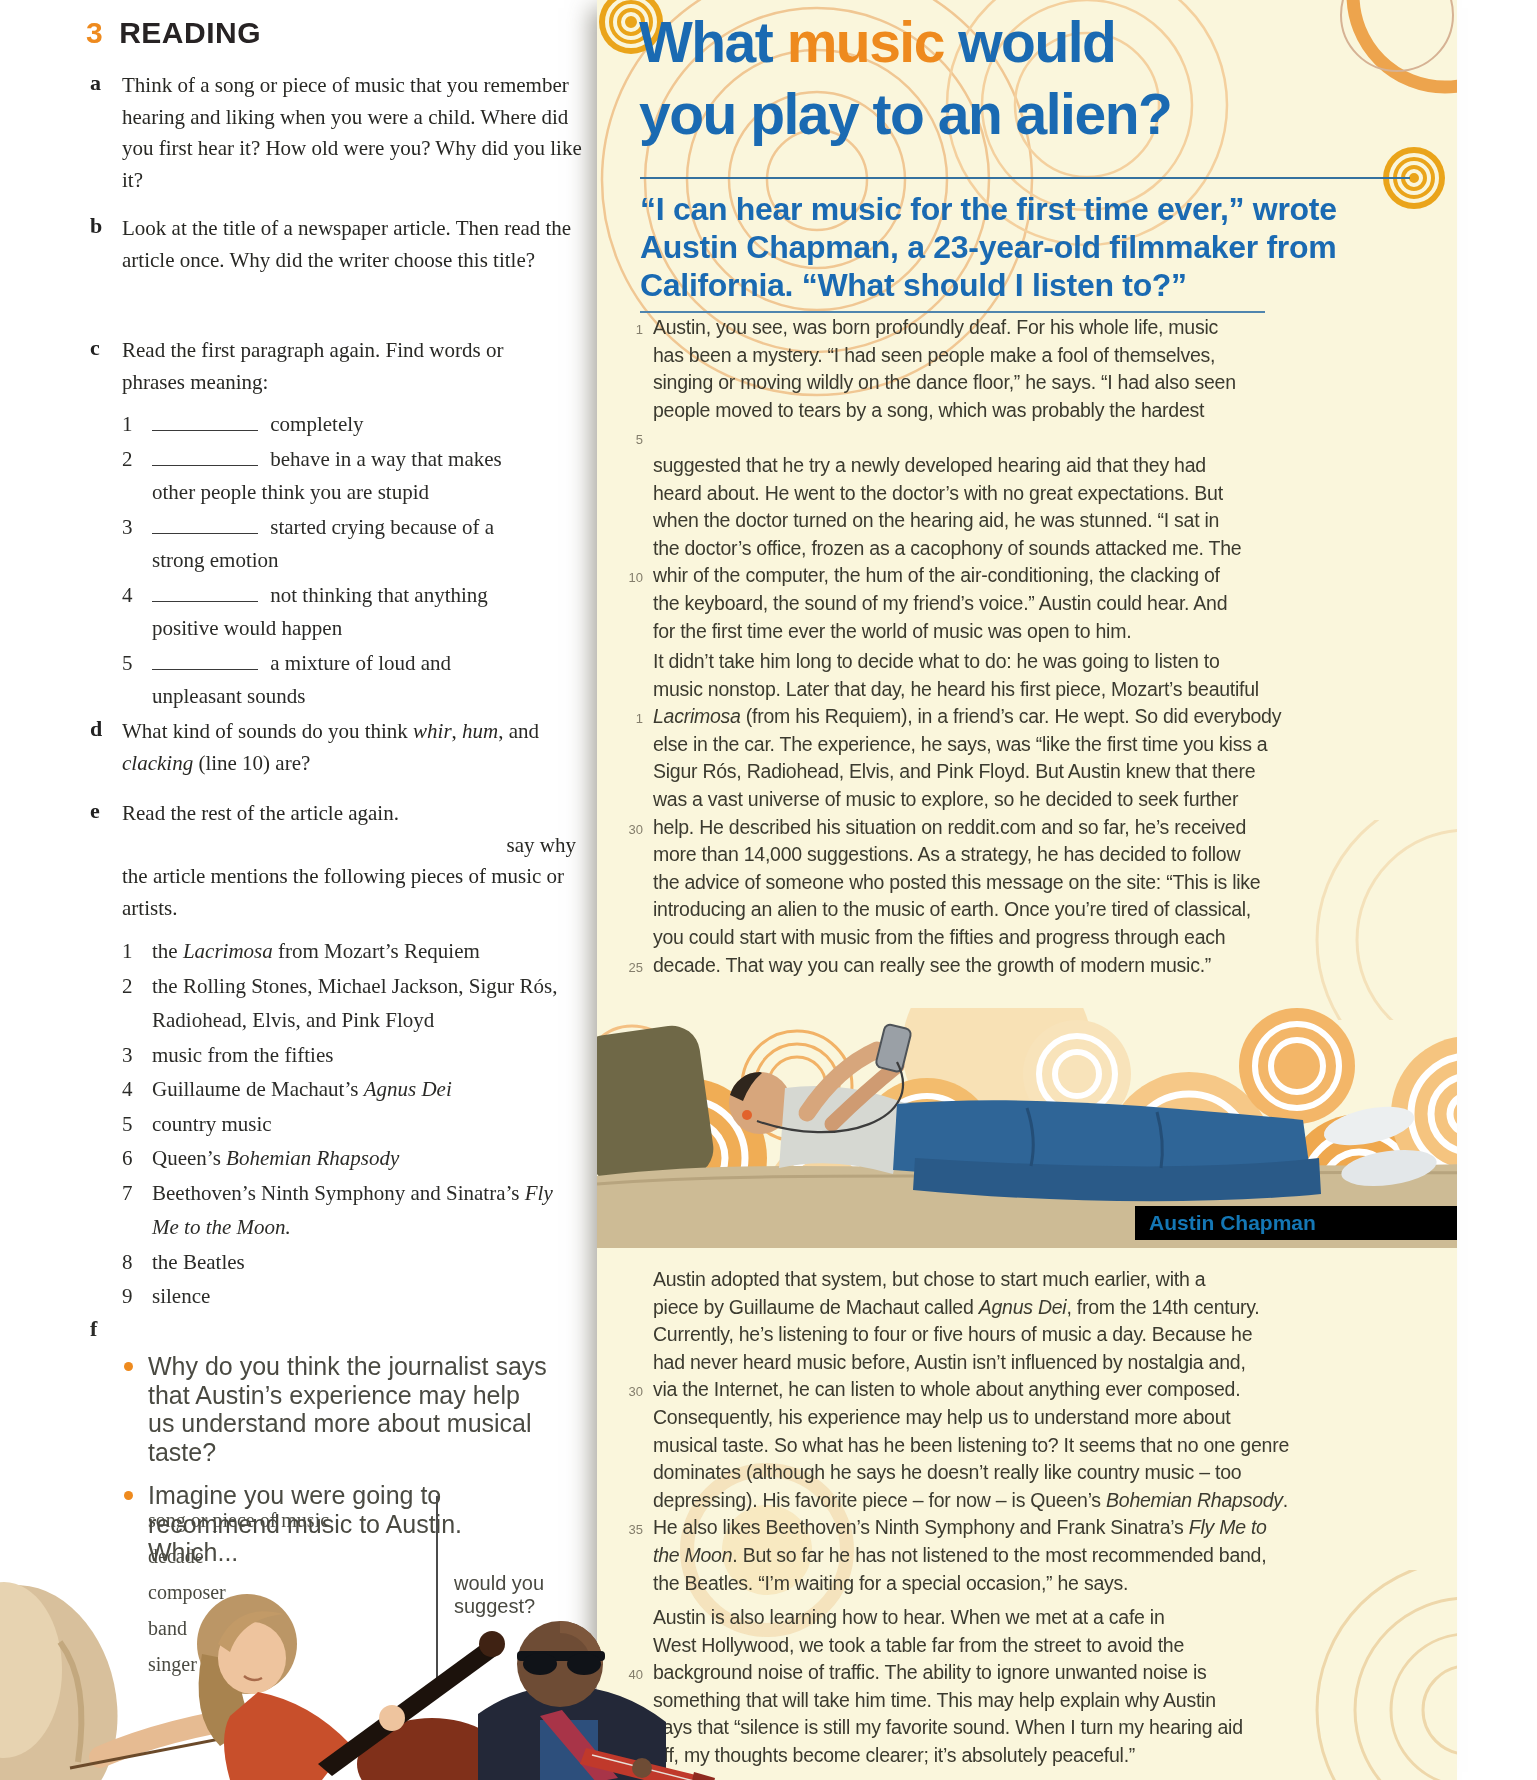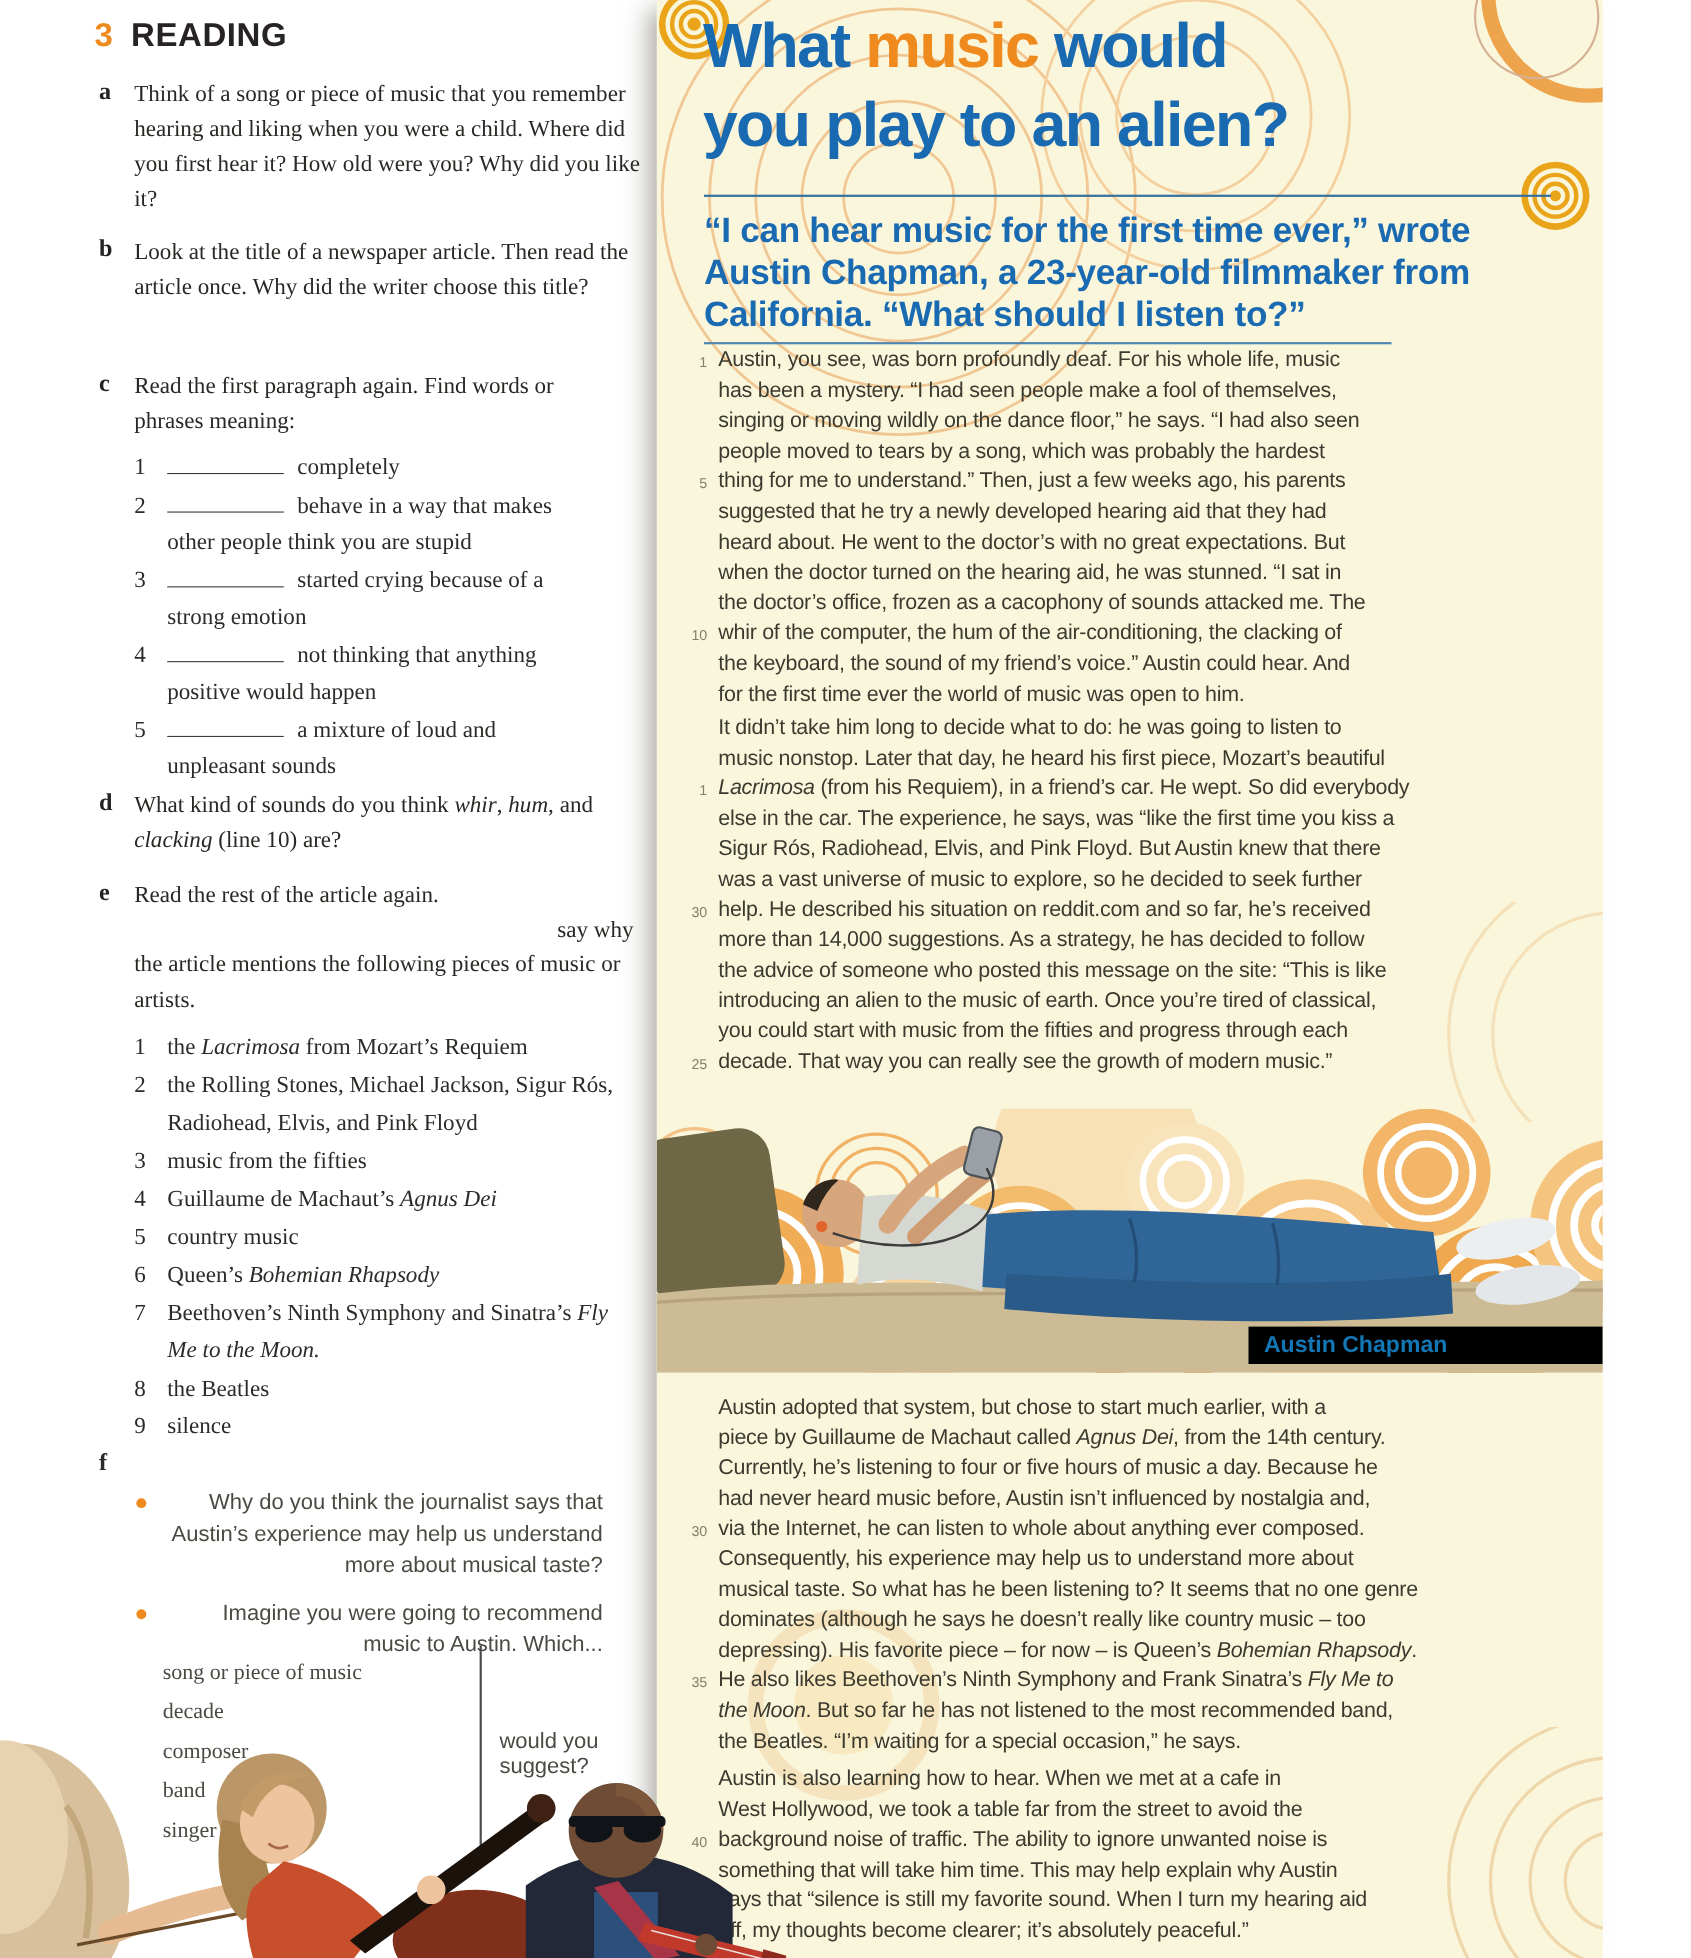--- a/index.html
+++ b/index.html
@@ -36,21 +36,21 @@
   .numlist .lrow{display:flex;font-size:21px;line-height:33px;margin-bottom:2px;}
   .e-list .lrow{line-height:34.5px;margin-bottom:0;}
   .numlist .lnum2{width:30px;flex:0 0 30px;}
   .numlist .ltxt{flex:1;}
   .blank{display:inline-block;width:106px;height:14px;border-bottom:1.6px solid #3a3a3a;margin-right:7px;vertical-align:baseline;}
 
   .f-label{position:absolute;left:90px;top:1316px;font-weight:bold;font-size:22px;}
   .f-bullets{position:absolute;left:122px;top:1352px;width:430px;font-family:"Liberation Sans",sans-serif;color:#4a4a42;}
   .f-bullets .lrow{display:flex;margin-bottom:15px;}
   .fb-dot{flex:0 0 9px;width:9px;height:9px;border-radius:50%;background:var(--orange);margin:10px 15px 0 2px;}
-  .f-bullets .ltxt{font-size:20px;line-height:28.5px;width:400px;text-align:right;}
+  .f-bullets .ltxt{font-size:25px;line-height:28.5px;width:400px;}
 
   .f-table{position:absolute;left:148px;top:1502px;width:470px;height:200px;font-family:"Liberation Sans",sans-serif;color:#4a4a42;}
   .f-options .lrow{font-size:20px;line-height:36px;font-family:Liberation Serif, serif;}
   .f-divider{position:absolute;left:288px;top:-6px;width:2px;height:196px;background:#4b4b4b;}
   .f-suggest{position:absolute;left:306px;top:70px;font-size:20px;}
 
   
   .article{position:absolute;left:597px;top:0;width:860px;height:1780px;background:var(--cream);
            box-shadow:-14px 0 22px -8px rgba(80,75,60,.5);overflow:hidden;
            font-family:"Liberation Sans",sans-serif;color:var(--ink);}
@@ -304,21 +304,21 @@
         <div class="lrow">California. “What should I listen to?”</div>
       </div>
     <div class="rule2"></div>
 
     <div id="article-paragraphs">
         <div class="para p0">
           <div class="aline"><span class="lnum">1</span><span>Austin, you see, was born profoundly deaf. For his whole life, music</span></div>
           <div class="aline"><span>has been a mystery. “I had seen people make a fool of themselves,</span></div>
           <div class="aline"><span>singing or moving wildly on the dance floor,” he says. “I had also seen</span></div>
           <div class="aline"><span>people moved to tears by a song, which was probably the hardest</span></div>
-          <div class="aline"><span class="lnum">5</span><span>thing for me to understand.” Then, just a few weeks ago, his parents</span></div>
+          <div class="aline"><span class="lnum">5</span></div>
           <div class="aline"><span>suggested that he try a newly developed hearing aid that they had</span></div>
           <div class="aline"><span>heard about. He went to the doctor’s with no great expectations. But</span></div>
           <div class="aline"><span>when the doctor turned on the hearing aid, he was stunned. “I sat in</span></div>
           <div class="aline"><span>the doctor’s office, frozen as a cacophony of sounds attacked me. The</span></div>
           <div class="aline"><span class="lnum">10</span><span>whir of the computer, the hum of the air-conditioning, the clacking of</span></div>
           <div class="aline"><span>the keyboard, the sound of my friend’s voice.” Austin could hear. And</span></div>
           <div class="aline"><span>for the first time ever the world of music was open to him.</span></div>
         </div>
         <div class="para p1">
           <div class="aline"><span>It didn’t take him long to decide what to do: he was going to listen to</span></div>

